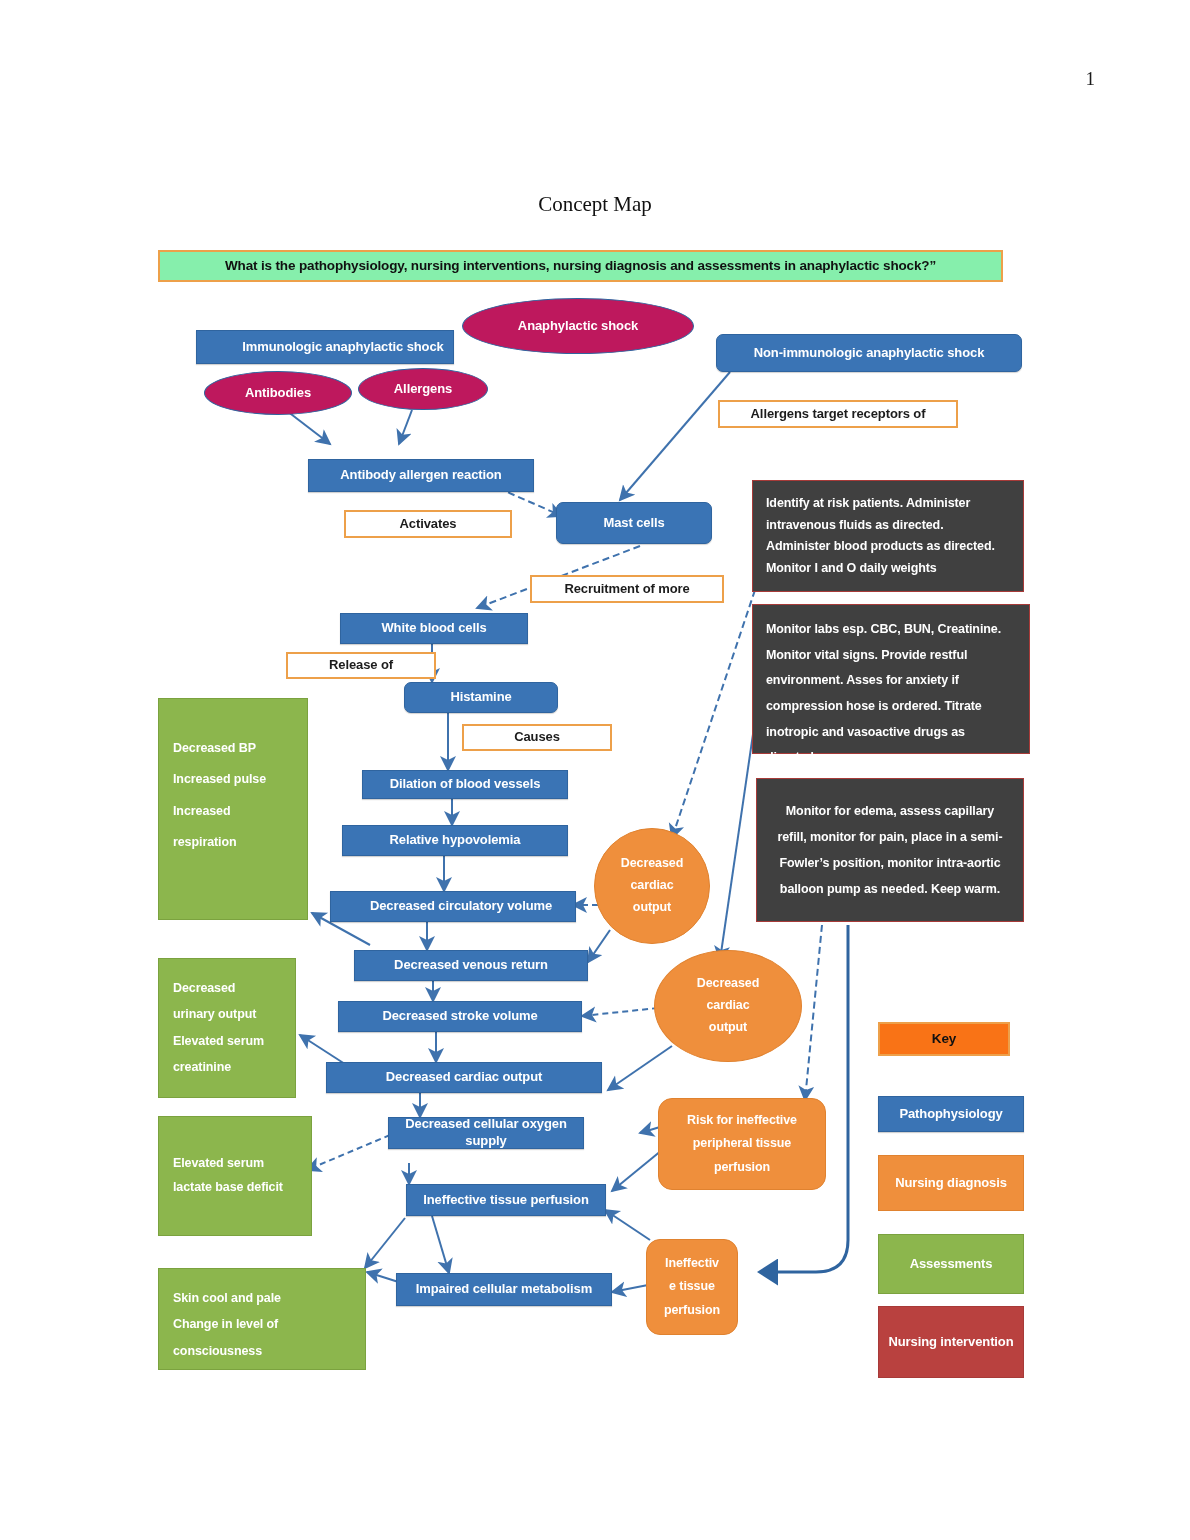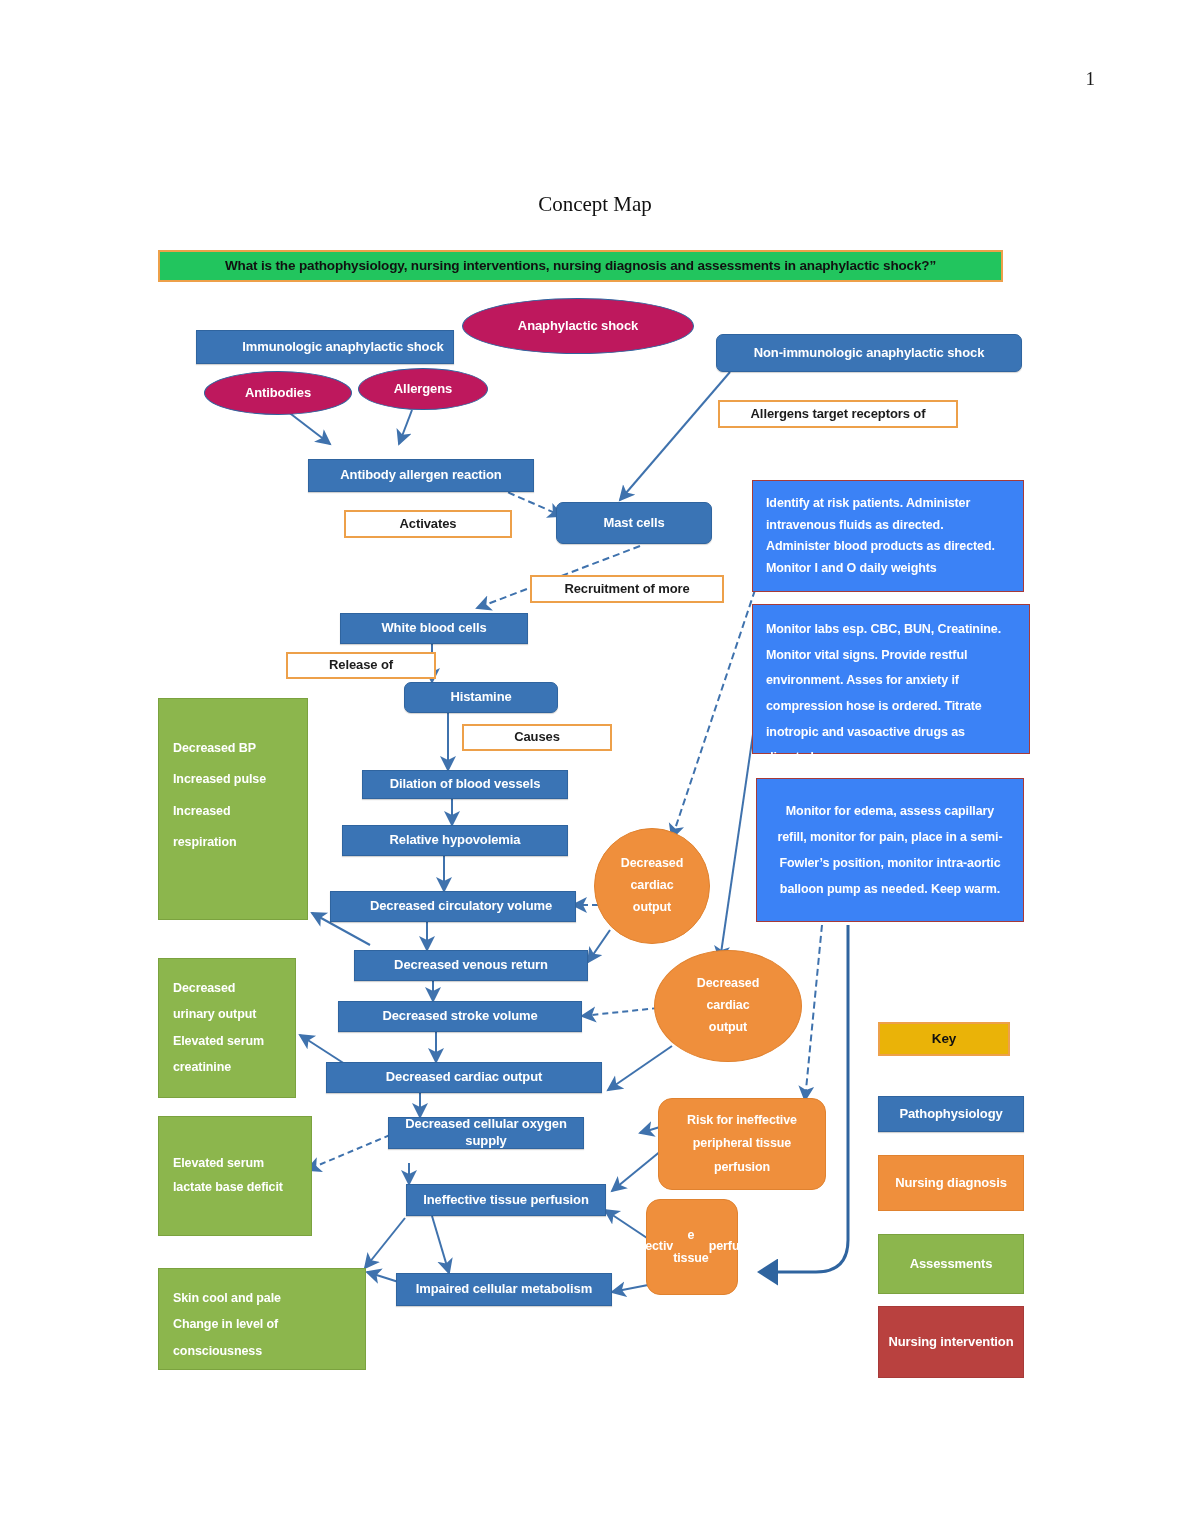--- a/index.html
+++ b/index.html
@@ -99,48 +99,48 @@
     font-size: 12.5px;
     font-weight: bold;
     align-items: flex-start;
     justify-content: flex-start;
     text-align: left;
     padding: 34px 14px;
     line-height: 2.5;
   }
   .green.ctr { text-align: center; justify-content: center; }
   .red {
-    background: #3b82f6;
+    background: #404040;
     border: 1px solid #a73a38;
     color: #ffffff;
     font-size: 12.5px;
     font-weight: bold;
     align-items: flex-start;
     text-align: left;
     padding: 12px 13px;
     line-height: 1.72;
   }
   .red.ctr { text-align: center; justify-content: center; align-items: center; }
   .label-box {
     background: #ffffff;
     border: 2px solid #eda04a;
     color: #1c1c1c;
     font-size: 13px;
     font-weight: bold;
   }
   .banner {
-    background: #22c55e;
+    background: #86efac;
     border: 2px solid #eda04a;
     color: #111111;
     font-size: 13.5px;
     font-weight: bold;
     letter-spacing: -0.15px;
   }
   .key-label {
-    background: #eab308;
+    background: #f97316;
     border: 2px solid #eda04a;
     color: #111;
     font-size: 13.5px;
     font-weight: bold;
   }
   .stack-line { display: block; }
 </style>
 </head>
 <body>
 
@@ -285,21 +285,21 @@
     <span class="stack-line">cardiac</span>
     <span class="stack-line">output</span>
   </div>
 
   <div class="node orange-round" style="left:658px; top:1098px; width:168px; height:92px; flex-direction:column;">
     <span class="stack-line">Risk for ineffective</span>
     <span class="stack-line">peripheral tissue</span>
     <span class="stack-line">perfusion</span>
   </div>
 
-  <div class="node orange-round" style="left:646px; top:1199px; width:92px; height:96px; flex-direction:row;">
+  <div class="node orange-round" style="left:646px; top:1239px; width:92px; height:96px; flex-direction:column;">
     <span class="stack-line">Ineffectiv</span>
     <span class="stack-line">e tissue</span>
     <span class="stack-line">perfusion</span>
   </div>
 
   <div class="node green" style="left:158px; top:698px; width:150px; height:222px; flex-direction:column;">
     <span class="stack-line">Decreased BP</span>
     <span class="stack-line">Increased pulse</span>
     <span class="stack-line">Increased</span>
     <span class="stack-line">respiration</span>

